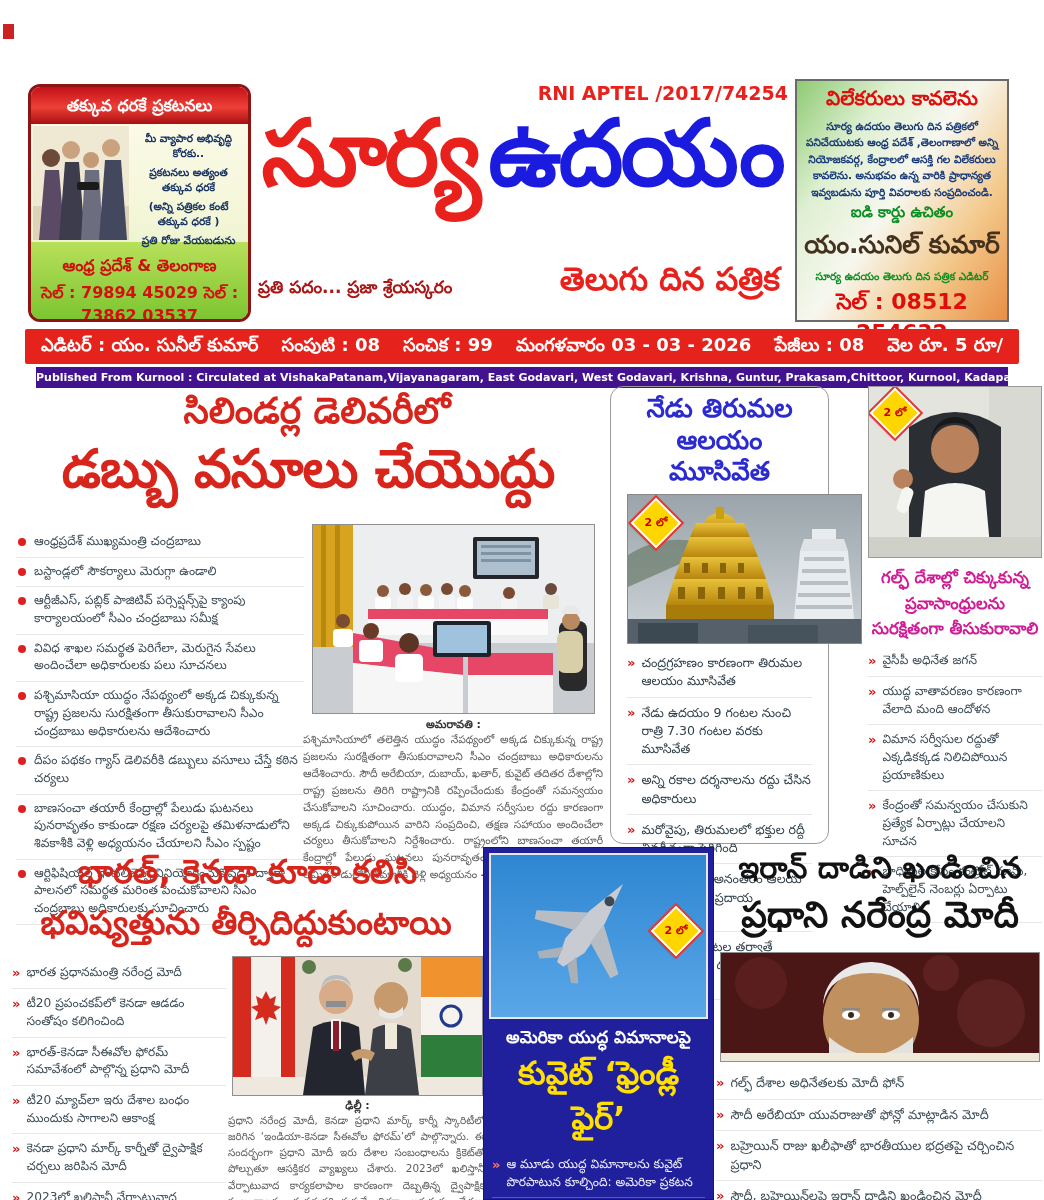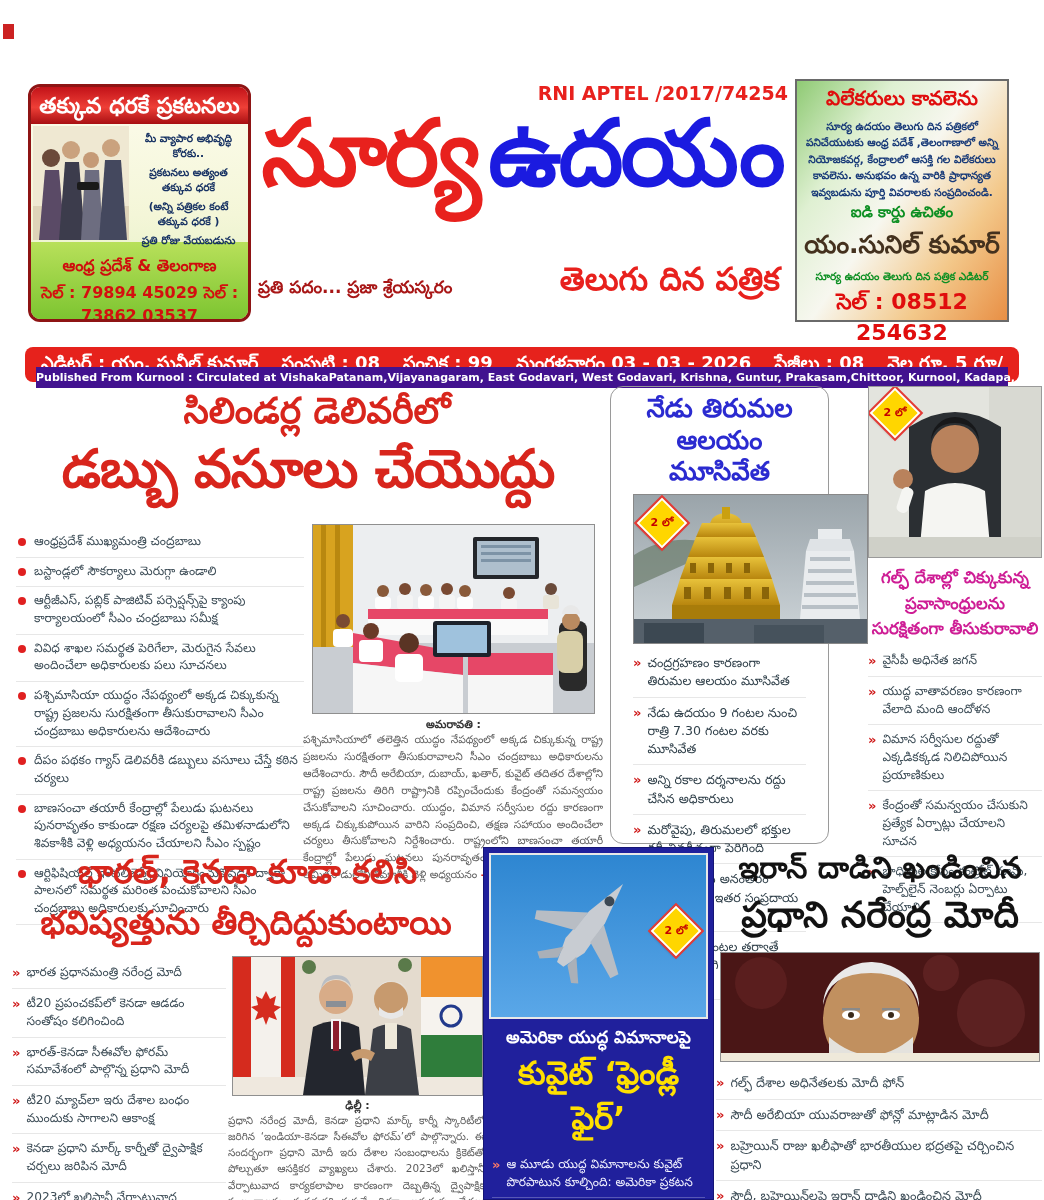--- a/index.html
+++ b/index.html
@@ -3,21 +3,21 @@
 <meta charset="utf-8">
 <style>
   * { margin:0; padding:0; box-sizing:border-box; }
   html,body { background:#ffffff; }
   body { font-family:"DejaVu Sans","Liberation Sans",sans-serif; }
   #page { position:relative; width:1044px; height:1200px; background:#ffffff; overflow:hidden; margin:0 auto; }
   .abs { position:absolute; }
 
   
   .lad { left:28px; top:84px; width:223px; height:238px; border:3px solid #8e1414; border-radius:12px; overflow:hidden; background:linear-gradient(180deg,#fdfced 0%,#f4f6d8 55%,#dff0c0 100%); }
-  .lad-head { height:37px; background:linear-gradient(180deg,#c21218,#ee3f37 55%,#a80f12); color:#fff; font-weight:bold; font-size:22px; text-align:center; line-height:37px; }
+  .lad-head { height:37px; background:linear-gradient(180deg,#c21218,#ee3f37 55%,#a80f12); color:#fff; font-weight:bold; font-size:16px; text-align:center; line-height:37px; }
   .lad-body { display:flex; height:118px; }
   .lad-photo { width:96px; height:114px; margin:2px; flex:none; }
   .lad-txt { flex:1; padding:4px 4px 0 2px; text-align:center; }
   .lad-line { font-size:10.6px; font-weight:bold; color:#173263; margin:4px 0; }
   .lad-green { background:linear-gradient(180deg,#b8e05a,#7dc531); text-align:center; padding-top:14px; height:77px; }
   .lad-region { color:#cf0d0d; font-weight:bold; font-size:16px; }
   .lad-phones { color:#d40f0f; font-weight:bold; font-size:16px; margin-top:4px; }
   .lad-email { color:#1414cf; font-weight:bold; font-size:11.5px; margin-top:4px; }
 
   
@@ -32,41 +32,41 @@
   
   .rad { left:795px; top:79px; width:214px; height:243px; border:2px solid #6a6a6a; background:linear-gradient(125deg,#8fca74 0%,#dff0d2 26%,#f7f7ef 48%,#f3c88a 74%,#e88f45 100%); text-align:center; padding:5px 6px; }
   .rad-title { color:#e00d0d; font-weight:bold; font-size:20px; }
   .rad-body { color:#183a78; font-size:10.6px; font-weight:bold; line-height:1.55; margin-top:3px; }
   .rad-free { color:#0c8f22; font-weight:bold; font-size:15px; margin-top:3px; }
   .rad-person { color:#44311e; font-weight:bold; font-size:25px; margin-top:6px; }
   .rad-desg { color:#0c8f22; font-weight:bold; font-size:10.5px; margin-top:5px; }
   .rad-phone { color:#e00d0d; font-weight:bold; font-size:22px; margin-top:4px; }
 
   
-  .infobar { left:25px; top:347px; width:994px; height:35px; background:#e6221c; border-radius:8px; color:#fff; font-weight:bold; font-size:18px; display:flex; align-items:center; justify-content:space-between; padding:0 16px; }
+  .infobar { left:25px; top:329px; width:994px; height:35px; background:#e6221c; border-radius:2px; color:#fff; font-weight:bold; font-size:18px; display:flex; align-items:center; justify-content:space-between; padding:0 16px; }
   .pubbar { left:36px; top:367px; width:972px; height:21px; background:#42128f; color:#fff; font-weight:bold; font-size:11px; text-align:center; line-height:21px; white-space:nowrap; }
 
   
   .kicker { left:28px; top:390px; width:578px; text-align:center; color:#d8251c; font-weight:800; font-size:36px; }
   .leadhead { left:8px; top:438px; width:600px; text-align:center; color:#d8251c; font-weight:800; font-size:53px; letter-spacing:-1px; }
   ul.blist { list-style:none; }
   li.b { display:flex; align-items:flex-start; border-bottom:1px solid #e7e7e7; padding:5px 0 6px 0; }
   .dot { width:8px; height:8px; border-radius:50%; background:#e02020; margin:5px 8px 0 2px; flex:none; }
   .arr { color:#cf1717; font-weight:800; font-size:13px; margin:0 6px 0 0; flex:none; line-height:1.4; }
   .bt { font-size:12.2px; line-height:1.45; color:#3c4c56; font-weight:500; }
   .lead-bullets { left:16px; top:528px; width:288px; }
   .photo-frame { border:1px solid #8f8f8f; background:#ddd; overflow:hidden; }
   .cmphoto { left:312px; top:524px; width:283px; height:190px; }
   .cap { text-align:center; font-weight:bold; font-size:11px; color:#333; }
   .cap-amaravati { left:312px; top:718px; width:283px; }
   .leadbody { left:303px; top:732px; width:300px; font-size:10.7px; color:#5c5c5c; line-height:1.58; text-align:justify; }
   .cont { color:#d8251c; font-weight:bold; white-space:nowrap; }
 
   
-  .tbox { left:610px; top:386px; width:219px; height:458px; border:1px solid #9a9a9a; border-radius:13px; padding:4px 22px; }
+  .tbox { left:610px; top:386px; width:219px; height:458px; border:1px solid #9a9a9a; border-radius:13px; padding:4px 16px; }
   .thead { text-align:center; color:#2b2bd0; font-weight:800; font-size:26px; line-height:1.22; padding:2px 0 6px; }
   .tphoto { position:relative; width:235px; height:150px; border:1px solid #888; background:#bbb; overflow:hidden; margin:0 auto; }
   .tbox .bt { font-size:12.6px; color:#2f3f49; }
   .tbox li.b { padding:6px 0; }
 
   
   .gcol { left:868px; top:386px; width:174px; height:458px; }
   .gphoto { position:relative; width:174px; height:172px; border:1px solid #9a9a9a; background:#ccc; overflow:hidden; }
   .ghead { text-align:center; color:#ce1d95; font-weight:800; font-size:16.5px; line-height:1.55; padding:7px 0 4px; }
   .gcol .bt { font-size:12.2px; }

